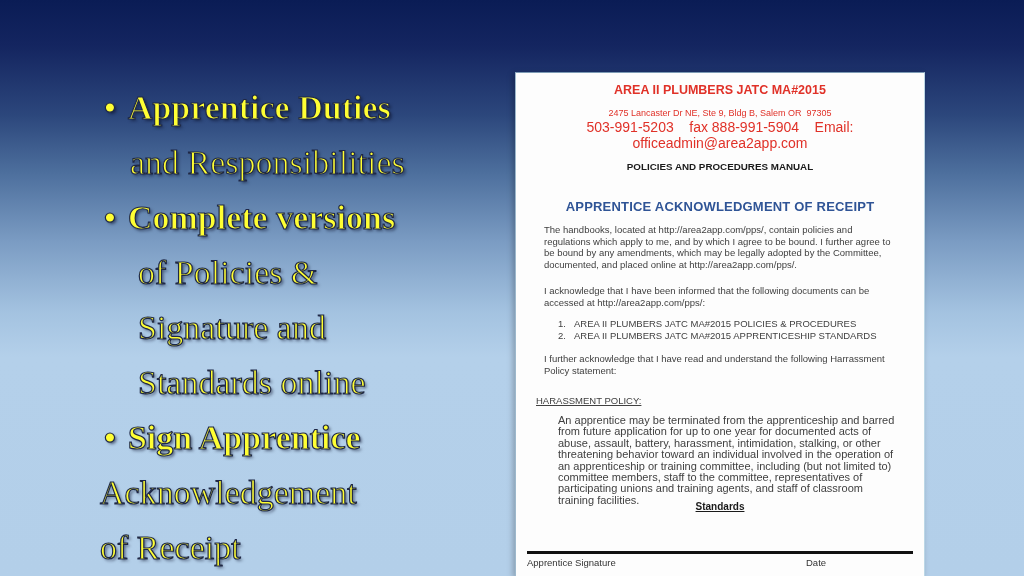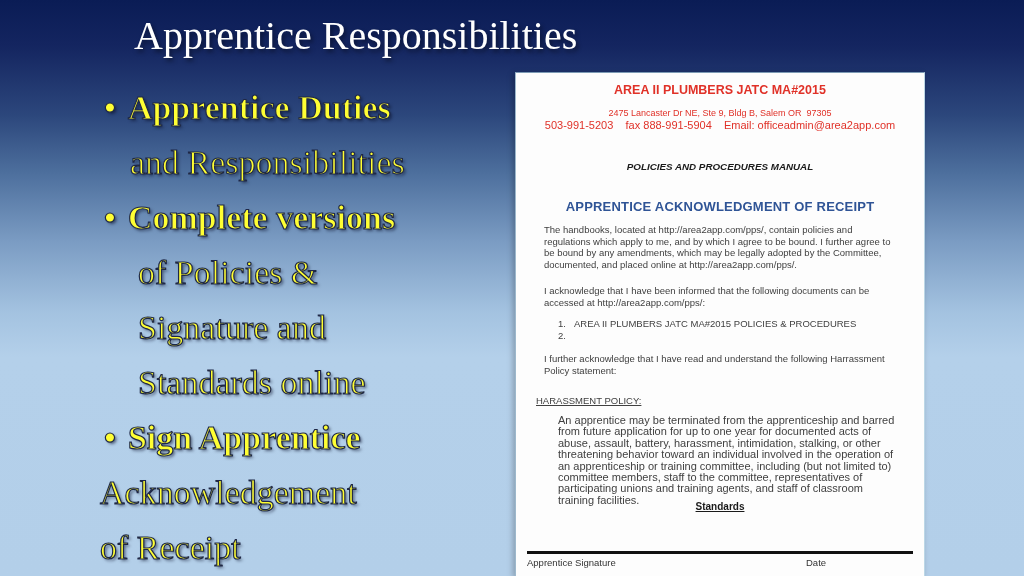--- a/index.html
+++ b/index.html
@@ -35,43 +35,42 @@
     position:absolute; left:515px; top:72px; width:410px; height:504px;
     background:#fdfdfd;
     border-top:1px solid #7d9bb5; border-left:1px solid #9db8cc; border-right:1px solid #bcd7e6;
     box-shadow:-2px 2px 6px rgba(0,0,0,0.25);
     font-family:"Liberation Sans", sans-serif; color:#404040; overflow:hidden;
   }
   .doc > div { position:absolute; }
   .d-center { left:0; width:100%; text-align:center; }
   .d-org   { top:10px; font-size:12.5px; font-weight:bold; color:#e03128; }
   .d-addr1 { top:35px; font-size:9px; color:#e03128; white-space:pre-wrap; }
-  .d-addr2 { top:46px; font-size:11px; color:#e03128; white-space:pre-wrap; }
-  .d-manual{ top:88px; font-size:9.8px; font-weight:bold; color:#1a1a1a;font-style:italic; }
+  .d-addr2 { top:46px; font-size:14px; color:#e03128; white-space:pre-wrap; }
+  .d-manual{ top:88px; font-size:9.8px; font-weight:bold; color:#1a1a1a; }
   .d-title { top:126px; font-size:13px; font-weight:bold; color:#2f5496; letter-spacing:0.2px; }
   .d-body  { font-size:9.5px; line-height:11.6px; }
   .d-p1 { top:151px; left:28px; width:356px; }
   .d-p2 { top:212px; left:28px; width:356px; }
   .d-list { top:245px; left:42px; width:344px; }
   .d-list-item { display:flex; font-size:9.5px; line-height:11.6px; }
   .d-num { width:16px; flex:0 0 16px; }
   .d-p3 { top:280px; left:28px; width:356px; }
   .d-phead { top:322px; left:20px; width:356px; font-size:9.5px;text-decoration:underline; }
   .d-policy { top:342px; left:42px; width:340px; font-size:11px; line-height:11.4px; }
   .d-apprentice { top:428px; font-size:10px; font-weight:bold; color:#1a1a1a; text-decoration:underline; }
   .d-sigline { top:478px; left:11px; width:386px; height:2.5px; background:#111; }
   .d-siglabel { top:484px; left:11px; font-size:9.5px; color:#333; }
   .d-datelabel { top:484px; left:290px; font-size:9.5px; color:#333; }
 </style>
 </head>
 <body>
 
 <div class="slide">
 
-  <div class="title">Apprentice Responsibilities</div>
 
   <div class="bullets">
     <div class="b-line with-bullet"><span class="marker">•</span><span>Apprentice Duties</span></div>
     <div class="b-line cont-a"><span>and Responsibilities</span></div>
     <div class="b-line with-bullet"><span class="marker">•</span><span>Complete versions</span></div>
     <div class="b-line cont-b"><span>of Policies &amp;</span></div>
     <div class="b-line cont-b"><span>Signature and</span></div>
     <div class="b-line cont-b"><span>Standards online</span></div>
     <div class="b-line with-bullet"><span class="marker">•</span><span>Sign Apprentice</span></div>
     <div class="b-line cont-c"><span>Acknowledgement</span></div>
@@ -86,20 +85,21 @@
     <div class="d-center d-title">APPRENTICE ACKNOWLEDGMENT OF RECEIPT</div>
     <div class="d-body d-p1">The handbooks, located at  http://area2app.com/pps/, contain policies and regulations which apply to me, and by which I agree to be bound.  I further agree to be bound by any amendments, which may be legally adopted by the Committee, documented, and placed online at http://area2app.com/pps/.</div>
     <div class="d-body d-p2">I acknowledge that I have been informed that the following documents can be accessed at http://area2app.com/pps/:</div>
     <div class="d-list">
       <div class="d-list-item">
         <span class="d-num">1.</span>
         <span>AREA II PLUMBERS JATC MA#2015  POLICIES &amp; PROCEDURES</span>
       </div>
       <div class="d-list-item">
         <span class="d-num">2.</span>
+        <span>AREA II PLUMBERS JATC MA#2015 APPRENTICESHIP STANDARDS</span>
       </div>
     </div>
     <div class="d-body d-p3">I further acknowledge that I have read and understand the following Harrassment Policy statement:</div>
     <div class="d-phead">HARASSMENT POLICY:</div>
     <div class="d-policy">An apprentice may be terminated from the apprenticeship and barred from future application for up to one year for documented acts of abuse, assault, battery, harassment, intimidation, stalking, or other threatening behavior toward an individual involved in the operation of an apprenticeship or training committee, including (but not limited to) committee members, staff to the committee, representatives of participating unions and training agents, and staff of classroom training facilities.</div>
     <div class="d-center d-apprentice">Standards</div>
     <div class="d-sigline"></div>
     <div class="d-siglabel">Apprentice Signature</div>
     <div class="d-datelabel">Date</div>
   </div>

